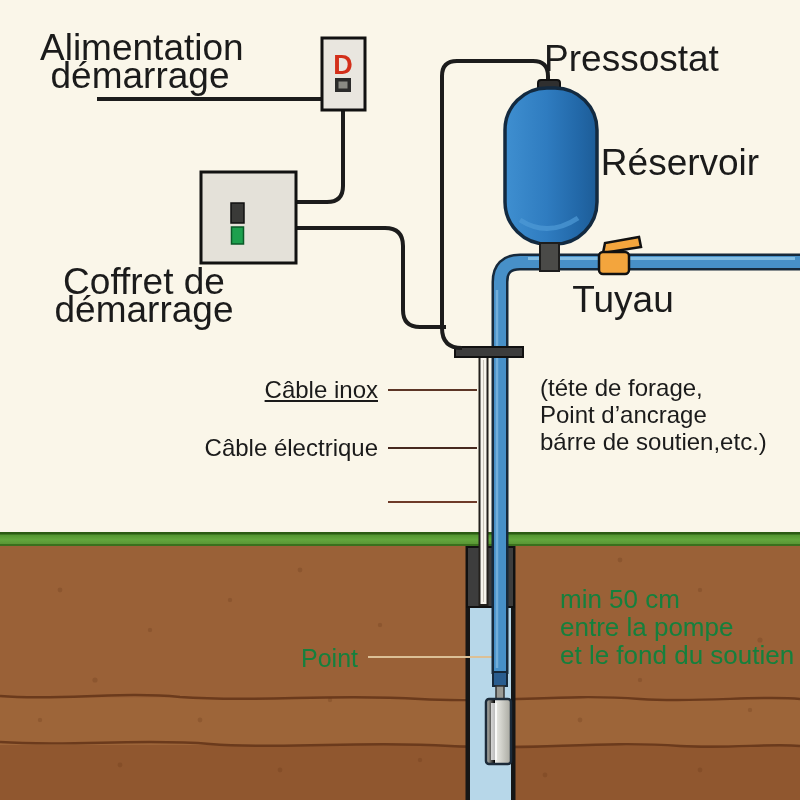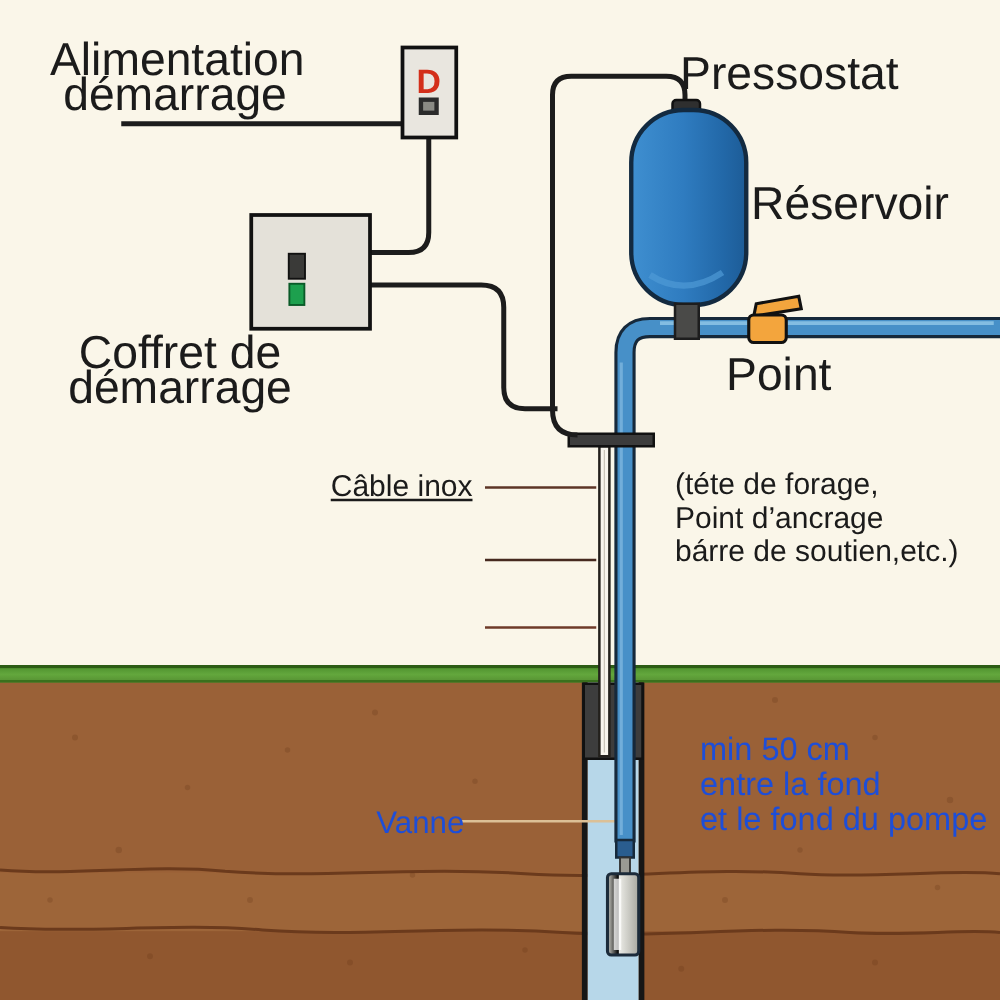--- a/index.html
+++ b/index.html
@@ -13,21 +13,21 @@
   #diagram{position:absolute;left:0;top:0;}
   .lbl{
     position:absolute;
     color:#1b1b1b;
     font-weight:500;
     white-space:nowrap;
   }
   .lbl div{white-space:nowrap;}
   .lbl.center{text-align:center;}
   .lbl.right{text-align:right;}
-  .lbl.light{color:#1d4ed8;font-weight:500;}
+  .lbl.light{color:#15803d;font-weight:500;}
   .big{font-size:37px;line-height:28px;}
   .med{font-size:24px;line-height:27px;}
   .soil-big{font-size:26px;line-height:28px;}
   #d-marker{
     position:absolute;left:329px;top:50px;width:28px;
     text-align:center;color:#d32f1a;font-weight:bold;font-size:27px;
   }
 </style>
 </head>
 <body>
@@ -147,33 +147,34 @@
     <div>Coffret de</div>
     <div>démarrage</div>
   </div>
 
   <div class="lbl big center" style="left:539px;top:45px;width:185px;">Pressostat</div>
 
   <div class="lbl big center" style="left:600px;top:149px;width:160px;">
     <div>Réservoir</div>
   </div>
 
-  <div class="lbl big center" style="left:563px;top:286px;width:120px;">Point</div>
+  <div class="lbl big center" style="left:563px;top:286px;width:120px;">Tuyau</div>
 
   <div class="lbl med right" style="left:178px;top:376px;width:200px;text-decoration:underline;">Câble inox</div>
 
+  <div class="lbl med right" style="left:178px;top:434px;width:200px;">Câble électrique</div>
 
 
   <div class="lbl med" style="left:540px;top:374px;">
     <div>(téte de forage,</div>
     <div>Point d’ancrage</div>
     <div>bárre de soutien,etc.)</div>
   </div>
 
-  <div class="lbl light" style="left:301px;top:644px;font-size:25px;">Vanne</div>
+  <div class="lbl light" style="left:301px;top:644px;font-size:25px;">Point</div>
 
   <div class="lbl light soil-big" style="left:560px;top:585px;">
     <div>min 50 cm</div>
-    <div>entre la fond</div>
-    <div>et le fond du pompe</div>
+    <div>entre la pompe</div>
+    <div>et le fond du soutien</div>
   </div>
 
 </div>
 
 </body></html>

